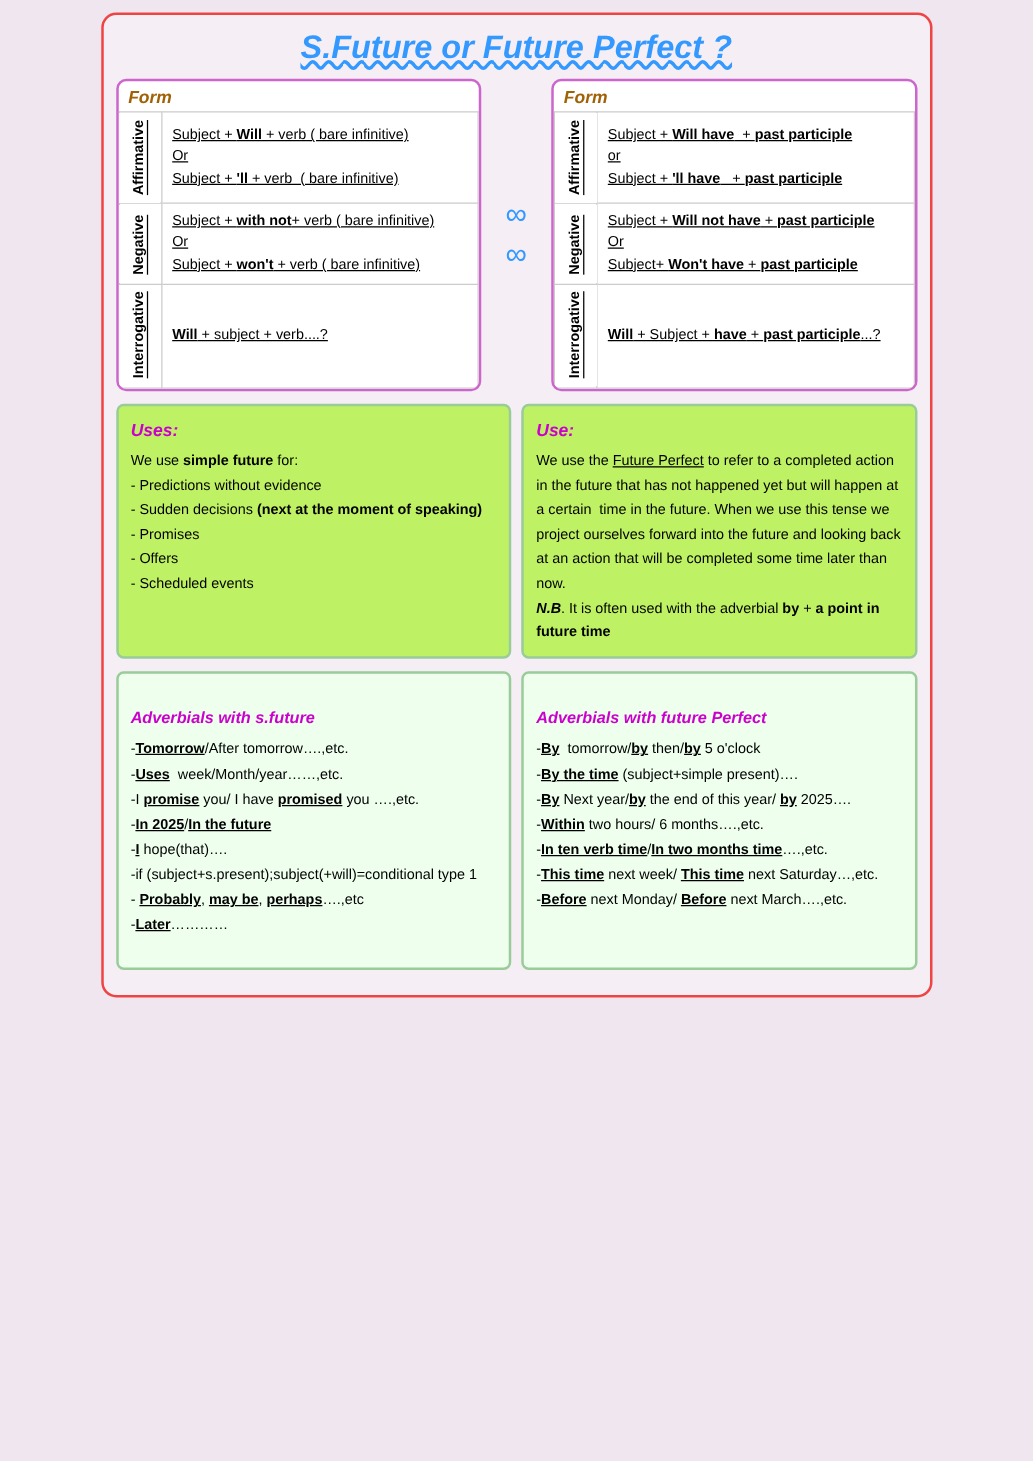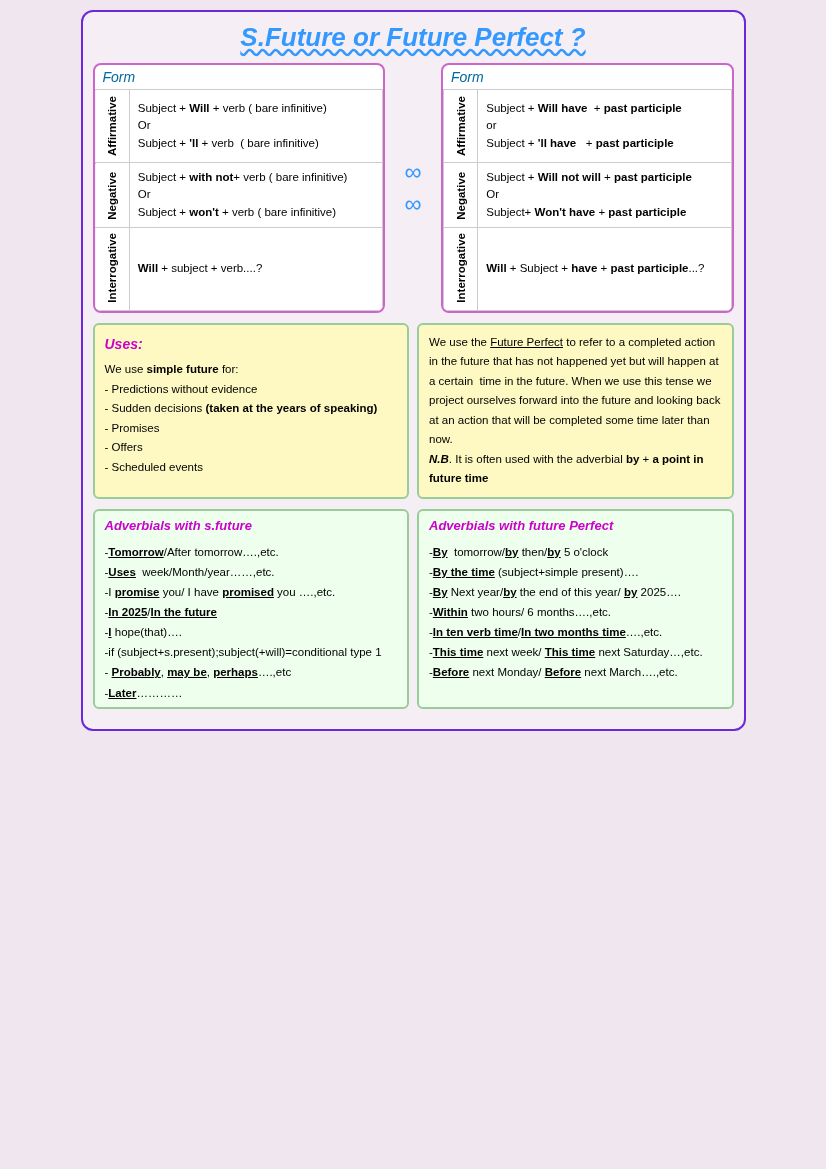--- a/index.html
+++ b/index.html
@@ -9,21 +9,21 @@
       font-size: 12px;
       display: flex;
       justify-content: center;
       align-items: flex-start;
       min-height: 1169px;
       padding: 10px;
     }
     .page {
       width: 665px;
       background: #f5eef5;
-      border: 2px solid #6d28d9;
+      border: 2px solid #ef4444;
       border-radius: 12px;
       padding: 10px;
     }
     .title {
       text-align: center;
       font-size: 26px;
       font-weight: bold;
       font-style: italic;
       color: #3399ff;
       text-decoration: underline wavy;
@@ -36,36 +36,37 @@
       margin-bottom: 10px;
     }
     .form-table-wrapper {
       flex: 1;
       border: 2px solid #cc66cc;
       border-radius: 8px;
       background: white;
       overflow: hidden;
     }
     .form-header {
-      color: #0369a1;
-      font-weight: normal;
+      color: #a16207;
+      font-weight: bold;
       font-style: italic;
       padding: 4px 8px;
       font-size: 14px;
     }
     .grammar-table {
       width: 100%;
       border-collapse: collapse;
     }
     .grammar-table td {
       border: 1px solid #ccc;
       padding: 6px 8px;
       vertical-align: middle;
       font-size: 11.5px;
       line-height: 1.5;
+      text-decoration: underline;
     }
     .row-label {
       width: 20px;
       background: white;
       text-align: center;
       font-size: 10px;
       font-weight: bold;
       writing-mode: vertical-rl;
       transform: rotate(180deg);
       border: 1px solid #ccc;
@@ -86,21 +87,21 @@
     }
     .uses-section {
       display: flex;
       gap: 8px;
       margin-bottom: 10px;
     }
     .uses-box {
       flex: 1;
       border: 2px solid #99cc99;
       border-radius: 6px;
-      background: #fef9c3;
+      background: #bef264;
       padding: 8px 10px;
       font-size: 11.5px;
       line-height: 1.7;
     }
     .uses-box .section-title {
       color: #cc00cc;
       font-weight: bold;
       font-style: italic;
       font-size: 14px;
       margin-bottom: 4px;
@@ -108,21 +109,21 @@
     .adverbials-section {
       display: flex;
       gap: 8px;
       margin-bottom: 10px;
     }
     .adv-box {
       flex: 1;
       border: 2px solid #99cc99;
       border-radius: 6px;
       background: #eeffee;
-      padding: 4px 10px;
+      padding: 24px 10px;
       font-size: 11.5px;
       line-height: 1.75;
     }
     .adv-box .section-title {
       color: #cc00cc;
       font-weight: bold;
       font-style: italic;
       font-size: 13px;
       margin-bottom: 4px;
     }
@@ -179,21 +180,21 @@
             <td class="row-label affirmative">Affirmative</td>
             <td>
               Subject + <span class="bold">Will have</span> &nbsp;+ <span class="bold">past participle</span><br>
               or<br>
               Subject + <span class="bold">'ll have</span> &nbsp; + <span class="bold">past participle</span>
             </td>
           </tr>
           <tr>
             <td class="row-label negative">Negative</td>
             <td>
-              Subject + <span class="bold">Will not will</span> + <span class="bold">past participle</span><br>
+              Subject + <span class="bold">Will not have</span> + <span class="bold">past participle</span><br>
               Or<br>
               Subject+ <span class="bold">Won't have</span> + <span class="bold">past participle</span>
             </td>
           </tr>
           <tr>
             <td class="row-label interrogative">Interrogative</td>
             <td>
               <br><span class="bold">Will</span> + Subject + <span class="bold">have</span> + <span class="bold">past participle</span>...?<br><br>
             </td>
           </tr>
@@ -201,27 +202,28 @@
       </table>
     </div>
   </div>
 
   <div class="uses-section">
     <div class="uses-box">
       <div class="section-title">Uses:</div>
       <div>
         We use <span class="bold italic">simple future</span> for:<br>
         - Predictions without evidence<br>
-        - Sudden decisions <span class="bold">(taken at the years of speaking)</span><br>
+        - Sudden decisions <span class="bold">(next at the moment of speaking)</span><br>
         - Promises<br>
         - Offers<br>
         - Scheduled events
       </div>
     </div>
     <div class="uses-box">
+      <div class="section-title">Use:</div>
       <div>
         We use the <span class="underline">Future Perfect</span> to refer to a completed action in the future that has not happened yet but will happen at a certain &nbsp;time in the future. When we use this tense we project ourselves forward into the future and looking back at an action that will be completed some time later than now.<br>
         <span class="nb">N.B</span>. It is often used with the adverbial <span class="bold">by</span> + <span class="bold">a point in future time</span>
       </div>
     </div>
   </div>
 
   <div class="adverbials-section">
     <div class="adv-box">
       <div class="section-title">Adverbials with s.future</div>

